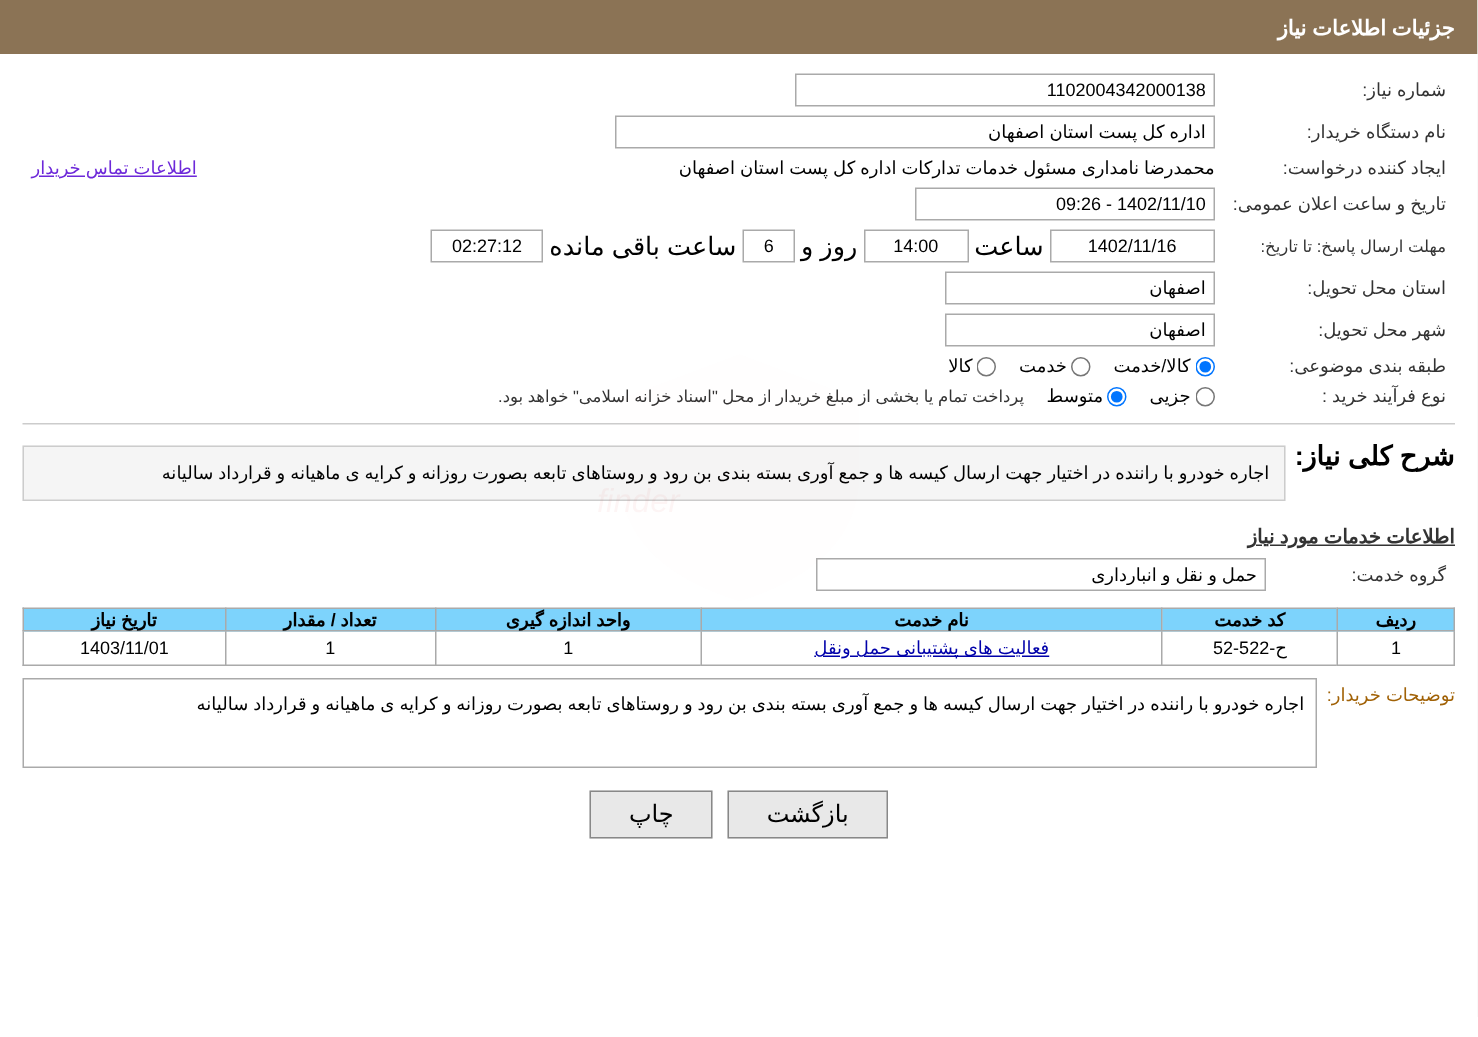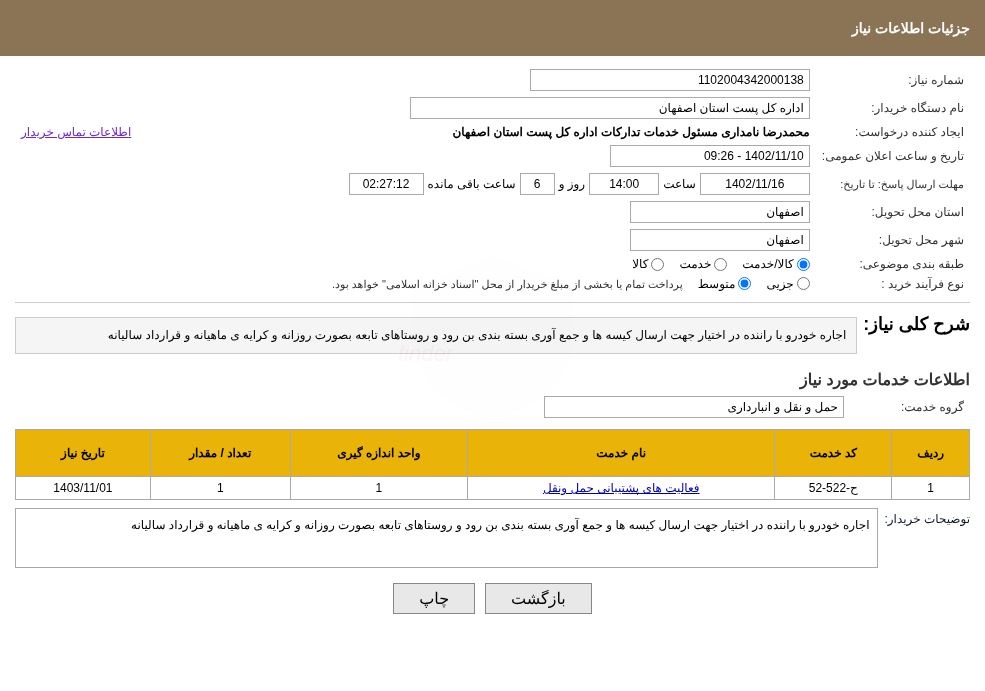--- a/index.html
+++ b/index.html
@@ -12,21 +12,21 @@
     .page-wrapper {
       width: 985px;
       min-height: 691px;
       background: #fff;
       margin: 0 auto;
     }
     .header-bar {
       background: #8B7355;
       color: #fff;
       text-align: right;
-      padding: 20px 15px;
+      padding: 10px 15px;
       font-size: 14px;
       font-weight: bold;
     }
     .content-area {
       padding: 10px 15px;
     }
     .info-table {
       width: 100%;
       border-collapse: collapse;
       margin-bottom: 8px;
@@ -56,38 +56,39 @@
     }
     .input-box-wide {
       width: 280px;
     }
     .blue-link {
       color: #6d28d9;
       text-decoration: underline;
       cursor: pointer;
     }
     .section-title {
-      font-size: 16px;
+      font-size: 13px;
       font-weight: bold;
       color: #333;
       margin: 8px 0 4px 0;
       text-align: right;
+      text-decoration: underline;
     }
     .date-row {
       display: flex;
       align-items: center;
       gap: 4px;
       direction: rtl;
     }
     .date-row .input-box {
       text-align: center;
     }
     .date-label {
       white-space: nowrap;
-      font-size: 12px;
+      font-size: 17px;
     }
     .radio-group {
       display: flex;
       gap: 15px;
       direction: rtl;
       align-items: center;
     }
     .radio-item {
       display: flex;
       align-items: flex-end;
@@ -98,43 +99,43 @@
     }
     .process-row {
       display: flex;
       gap: 15px;
       direction: rtl;
       align-items: center;
       font-size: 12px;
     }
     .process-item {
       display: flex;
-      align-items: flex-start;
+      align-items: flex-end;
       gap: 3px;
     }
     .gray-box {
       background: #f5f5f5;
       border: 1px solid #ccc;
       padding: 8px 10px;
       margin: 8px 0;
       font-size: 12px;
       text-align: right;
       direction: rtl;
       line-height: 1.6;
     }
     .services-table {
       width: 100%;
       border-collapse: collapse;
       margin-bottom: 8px;
       font-size: 12px;
     }
     .services-table th {
-      background: #eab308;
+      background: #7dd3fc;
       border: 1px solid #aaa;
-      padding: 16px 8px;
+      padding: 0 8px;
       text-align: center;
       font-weight: bold;
     }
     .services-table td {
       border: 1px solid #aaa;
       padding: 4px 8px;
       text-align: center;
     }
     .services-table td.link-cell {
       color: #00a;
@@ -153,21 +154,21 @@
     }
     .buyer-desc-row {
       display: flex;
       align-items: flex-start;
       gap: 6px;
       margin-bottom: 8px;
     }
     .buyer-label {
       white-space: nowrap;
       font-weight: normal;
-      color: #0f172a;
+      color: #a16207;
       padding-top: 4px;
       min-width: 80px;
       text-align: right;
     }
     .button-row {
       display: flex;
       justify-content: center;
       gap: 10px;
       margin: 15px 0 10px 0;
     }
@@ -229,21 +230,21 @@
       <tr>
         <td class="label-cell">نام دستگاه خریدار:</td>
         <td class="value-cell" colspan="3">
           <input class="input-box" style="width: 400px;" type="text" value="اداره کل پست استان اصفهان" readonly="">
         </td>
       </tr>
 
       <tr>
         <td class="label-cell">ایجاد کننده درخواست:</td>
         <td class="value-cell" colspan="2">
-          <span style="font-size:12px;font-weight:bold;">محمدرضا نامداری مسئول خدمات تدارکات اداره کل پست استان اصفهان</span>
+          <span style="font-size:12px;">محمدرضا نامداری مسئول خدمات تدارکات اداره کل پست استان اصفهان</span>
         </td>
         <td style="text-align:left;">
           <span class="blue-link">اطلاعات تماس خریدار</span>
         </td>
       </tr>
 
       <tr>
         <td class="label-cell">تاریخ و ساعت اعلان عمومی:</td>
         <td class="value-cell" colspan="3">
           <input class="input-box" style="width: 200px;" type="text" value="1402/11/10 - 09:26" readonly="">

